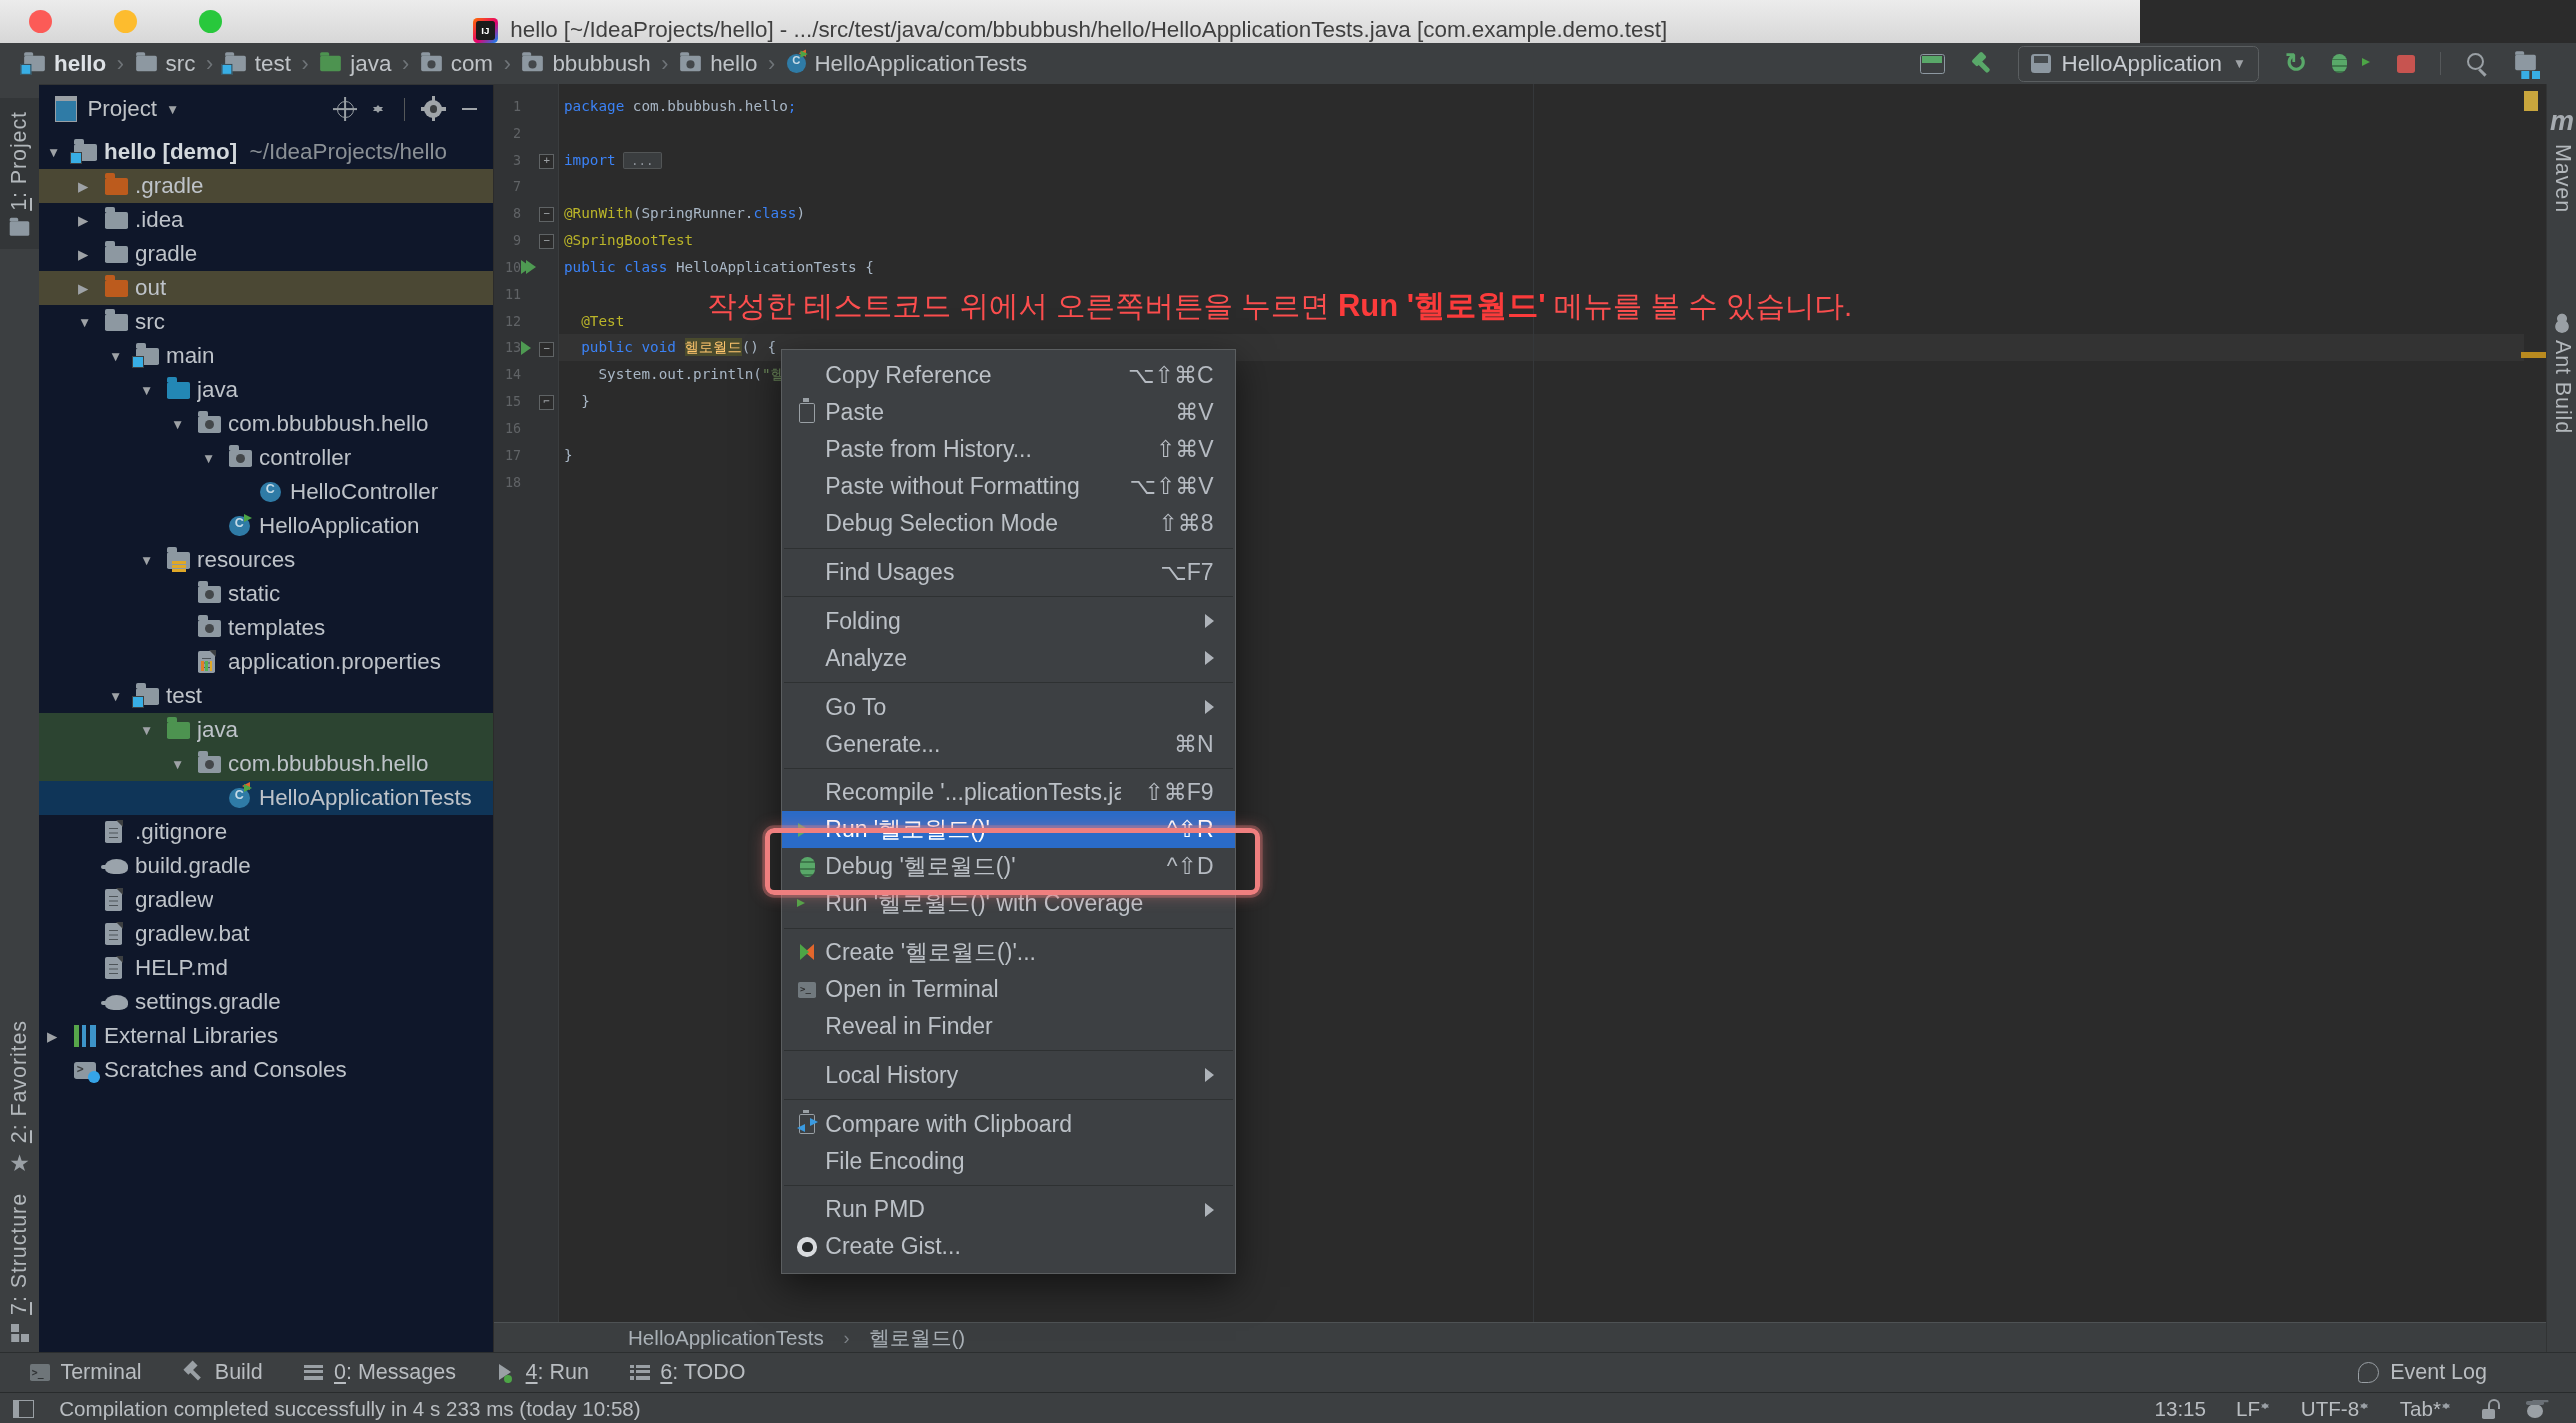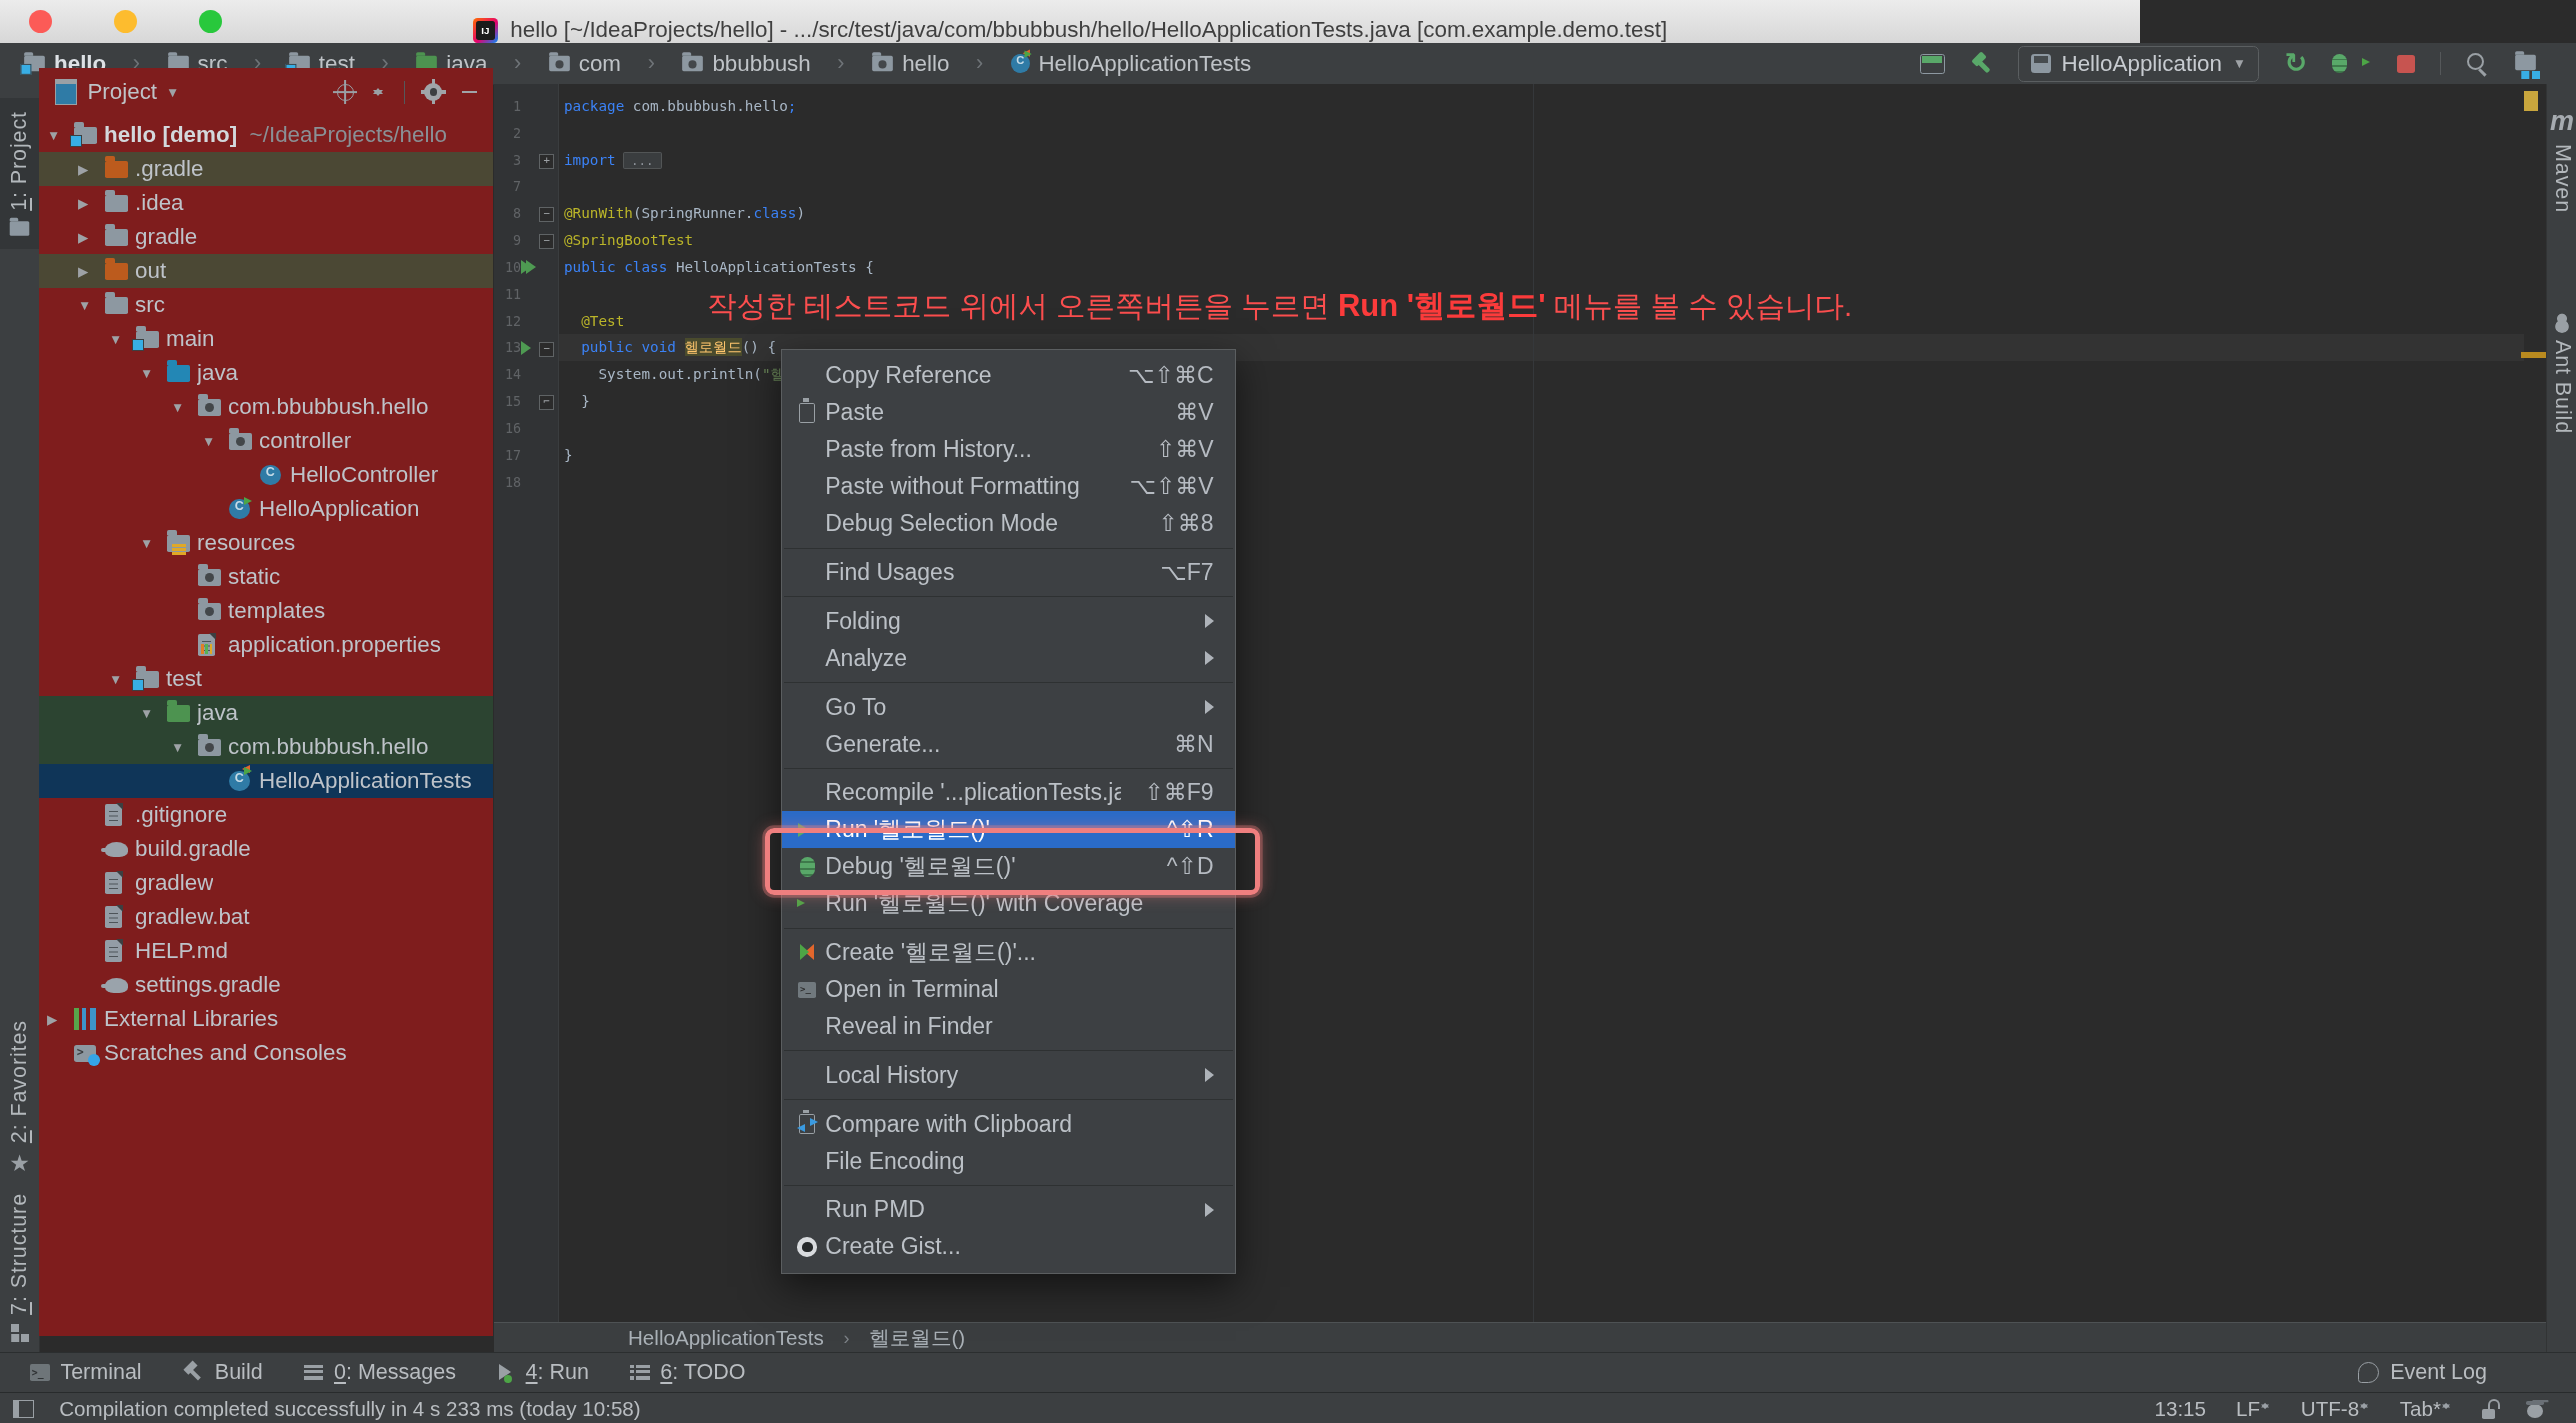--- a/index.html
+++ b/index.html
@@ -14,21 +14,21 @@
   .tl.r{left:29px;background:#fc5b57}.tl.y{left:114px;background:#fdbc2e}.tl.g{left:199px;background:#28c83c}
   .appicon{width:25px;height:25px;border-radius:4.5px;margin-right:12.5px;
     background:linear-gradient(135deg,#ff6f00,#e6006c 55%,#008cff);position:relative}
   .appicon::after{content:"IJ";position:absolute;inset:2.7px;background:#1b1b1b;border-radius:2.7px;
     color:#fff;font:700 9.8px/19.7px "Liberation Sans",sans-serif;text-align:center}
   .wtitle{font-size:22.4px;color:#3f3f3f}
 
   
   .navbar{position:absolute;left:0;top:43px;width:2576px;height:41px;background:#3c3f41;
     border-bottom:0.9px solid #323435;display:flex;align-items:center;color:#bfc3c7;font-size:22.4px}
-  .crumbs{display:flex;align-items:center;margin-left:23px;gap:23px}
+  .crumbs{display:flex;align-items:flex-end;margin-left:23px;gap:7px}
   .crumb{display:flex;align-items:center;gap:8px;cursor:default}
   .crumb .nm{color:#bfc3c7}.crumb.first .nm{color:#dde1e5;font-weight:700}
   .csep{color:#6f7478;font-size:21.5px;margin:0 3.6px}
   .navright{position:absolute;right:39px;top:0;height:41px;display:flex;align-items:center;gap:25px}
 
   
   .fld{position:relative;width:23px;height:17px;background:#8d98a1;border-radius:1.8px;display:inline-block}
   .fld::before{content:"";position:absolute;left:0;top:-4.5px;width:9.8px;height:4.5px;background:inherit;border-radius:1.8px 1.8px 0 0}
   .fld.exc{background:#bc5b1d}
   .fld.srcjava{background:#2387b5}
@@ -68,21 +68,21 @@
   .structi::after{content:"";position:absolute;right:0;bottom:0;width:8px;height:8px;background:#9aa0a5;box-shadow:-9.8px 0 0 #9aa0a5}
 
   
   .rstripe{position:absolute;left:2546px;top:84px;width:30px;height:1268px;background:#3c3f41;border-left:0.9px solid #323435}
   .rbtn{position:absolute;left:0;width:30px;display:flex;flex-direction:column;align-items:center;gap:7.2px}
   .mvn{font-style:italic;font-weight:700;font-size:27px;color:#a6abb0}
   .ant{display:inline-block;width:18px;height:19.7px;border-radius:50%;
     background:radial-gradient(circle at 50% 28%,#9aa0a5 4.5px,transparent 5.4px),radial-gradient(circle at 50% 68%,#9aa0a5 6.3px,transparent 7.2px)}
 
   
-  .ppanel{position:absolute;left:39px;top:68px;width:454px;height:1268px;background:#7f1d1d;overflow:hidden}
+  .ppanel{position:absolute;left:39px;top:85px;width:454px;height:1268px;background:#0f172a;overflow:hidden}
   .phead{position:absolute;left:0;top:0;width:100%;height:48px;display:flex;align-items:center;color:#bfc3c7;font-size:22.4px}
   .pwin{width:19.7px;height:19.7px;background:#2f7ba6;border:1.8px solid #9aa0a5;border-top-width:5.4px;margin:0 10.7px 0 16px}
   .pcaret{margin-left:9px;color:#9ea2a6;font-size:13.4px}
   .phicons{position:absolute;right:16px;display:flex;align-items:center;gap:19.7px}
   .loc{width:15px;height:15px;border:1.8px solid #9aa0a5;border-radius:50%;position:relative}
   .loc::before{content:"";position:absolute;left:50%;top:-4.5px;width:1.8px;height:24px;background:#9aa0a5;transform:translateX(-50%)}
   .loc::after{content:"";position:absolute;top:50%;left:-4.5px;height:1.8px;width:24px;background:#9aa0a5;transform:translateY(-50%)}
   .ud{display:inline-block;width:10.7px;height:18px;position:relative}
   .ud::before{content:"";position:absolute;top:0;left:0;border:5.4px solid transparent;border-bottom:6.3px solid #9aa0a5}
   .ud::after{content:"";position:absolute;bottom:0;left:0;border:5.4px solid transparent;border-top:6.3px solid #9aa0a5}

